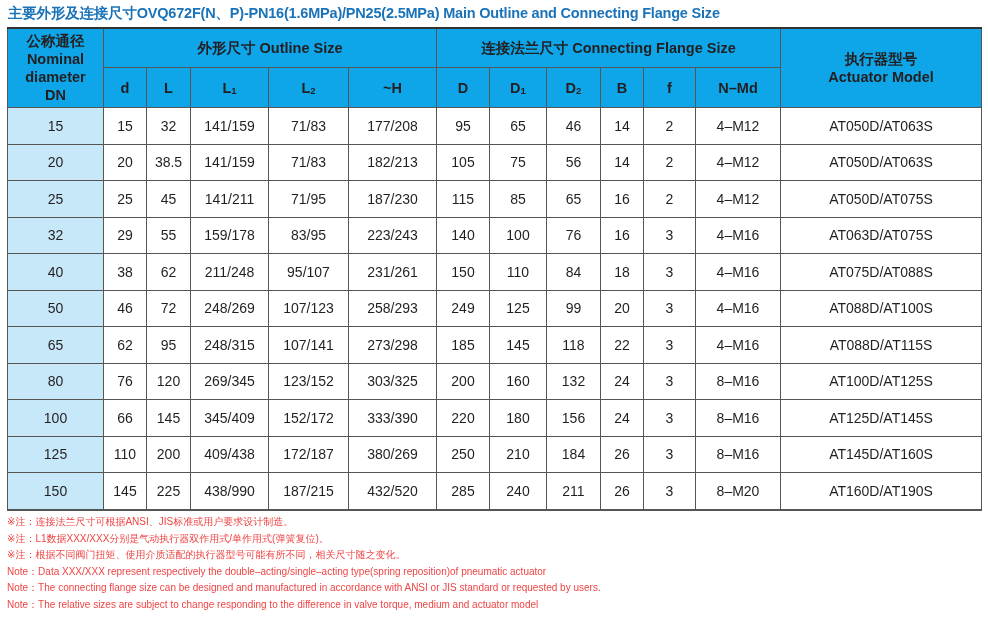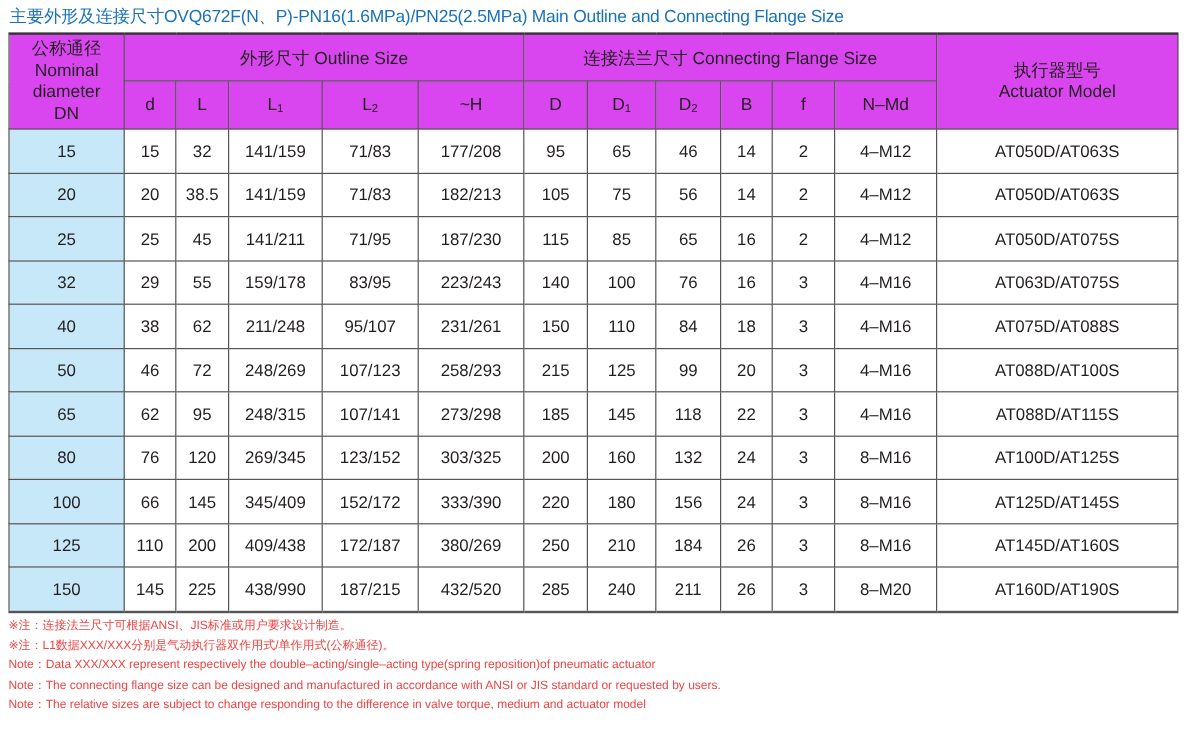--- a/index.html
+++ b/index.html
@@ -1,25 +1,25 @@
 <!DOCTYPE html>
 <html><head>
 <meta charset="utf-8">
 <style>
   html, body { margin: 0; padding: 0; background: #ffffff; }
   body { width: 988px; height: 618px; position: relative; overflow: hidden;
          font-family: "Liberation Sans", "DejaVu Sans", sans-serif; color: #231f20; }
-  .title { position: absolute; left: 8px; top: 4px; font-size: 14.5px; font-weight: normal;
+  .title { position: absolute; left: 8px; top: 4px; font-size: 14.5px; font-weight: bold;
            color: #1a73b8; white-space: nowrap; letter-spacing: -0.2px; }
   table.spec { position: absolute; left: 7px; top: 27px; width: 974px; border-collapse: collapse;
                table-layout: fixed; font-size: 14px; }
   table.spec th, table.spec td { text-align: center; vertical-align: middle; padding: 0;
                border-left: 1px solid #555; border-right: 1px solid #555;
                border-top: 1px solid #555; border-bottom: 1px solid #555; }
-  table.spec th { background: #d946ef; font-weight: normal; color: #231f20; }
+  table.spec th { background: #0ea5e9; font-weight: bold; color: #231f20; }
   table.spec tr.h1 th { height: 38px; font-size: 14.5px; }
   table.spec tr.h2 th { height: 39px; font-size: 14.5px; }
   table.spec td { height: 35.5px; background: #fff; font-size: 14px; }
   table.spec td.dn { background: #c7e8f8; }
   table.spec thead tr.h1 th { border-top: 2px solid #333; }
   table.spec tbody tr:last-child td { border-bottom: 2px solid #555; }
   table.spec th.stack { line-height: 18px; }
   sub.s { font-size: 9.5px; vertical-align: baseline; position: relative; top: 1px; }
   .notes { position: absolute; left: 7px; top: 514px; font-size: 10px; line-height: 16.6px;
            color: #ef4444; white-space: nowrap; }
@@ -151,21 +151,21 @@
         <td>4–M16</td>
         <td>AT075D/AT088S</td>
       </tr>
       <tr>
         <td class="dn">50</td>
         <td>46</td>
         <td>72</td>
         <td>248/269</td>
         <td>107/123</td>
         <td>258/293</td>
-        <td>215</td>
+        <td>249</td>
         <td>125</td>
         <td>99</td>
         <td>20</td>
         <td>3</td>
         <td>4–M16</td>
         <td>AT088D/AT100S</td>
       </tr>
       <tr>
         <td class="dn">65</td>
         <td>62</td>
@@ -239,17 +239,18 @@
         <td>26</td>
         <td>3</td>
         <td>8–M20</td>
         <td>AT160D/AT190S</td>
       </tr>
     </tbody>
 </table>
 
 <div class="notes" id="notes">
     <div>※注：连接法兰尺寸可根据ANSI、JIS标准或用户要求设计制造。</div>
-    <div>※注：L1数据XXX/XXX分别是气动执行器双作用式/单作用式(公称通径)。</div>
+    <div>※注：L1数据XXX/XXX分别是气动执行器双作用式/单作用式(弹簧复位)。</div>
+    <div>※注：根据不同阀门扭矩、使用介质适配的执行器型号可能有所不同，相关尺寸随之变化。</div>
     <div>Note：Data XXX/XXX represent respectively the double–acting/single–acting type(spring reposition)of pneumatic actuator</div>
     <div>Note：The connecting flange size can be designed and manufactured in accordance with ANSI or JIS standard or requested by users.</div>
     <div>Note：The relative sizes are subject to change responding to the difference in valve torque, medium and actuator model</div>
   </div>
 
 </body></html>

